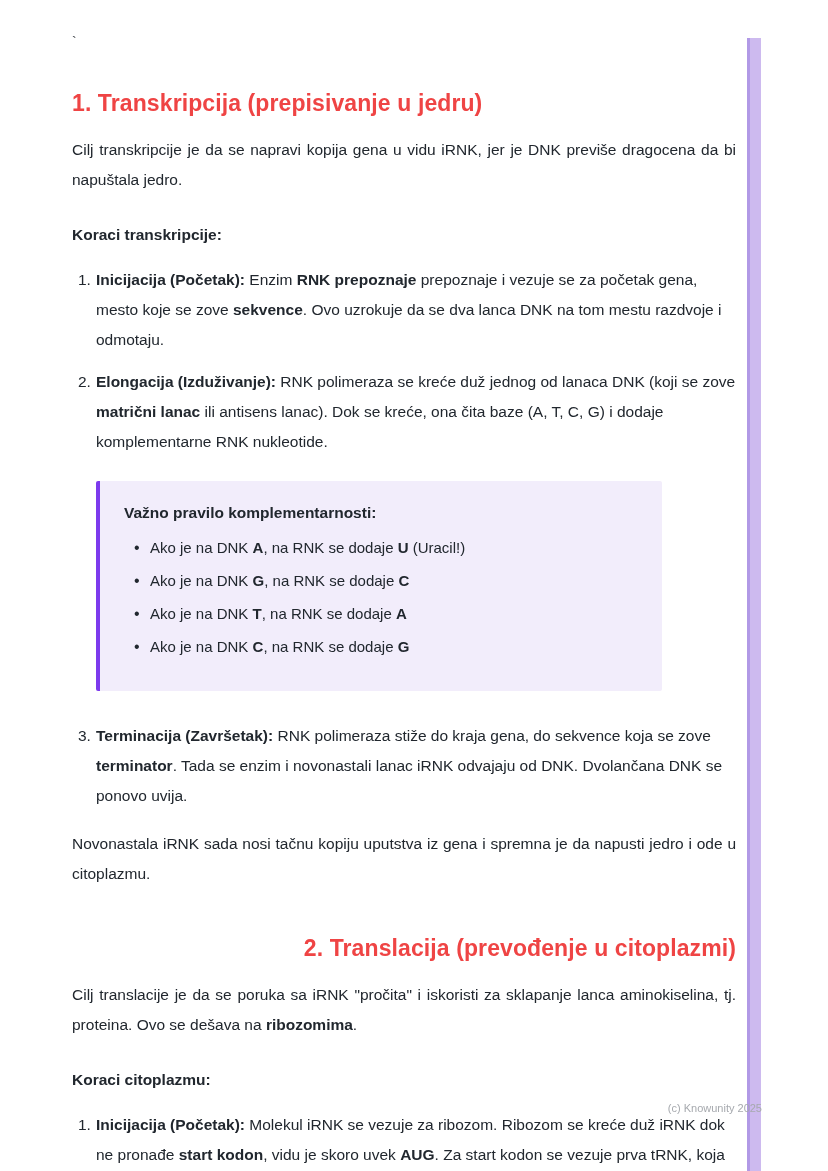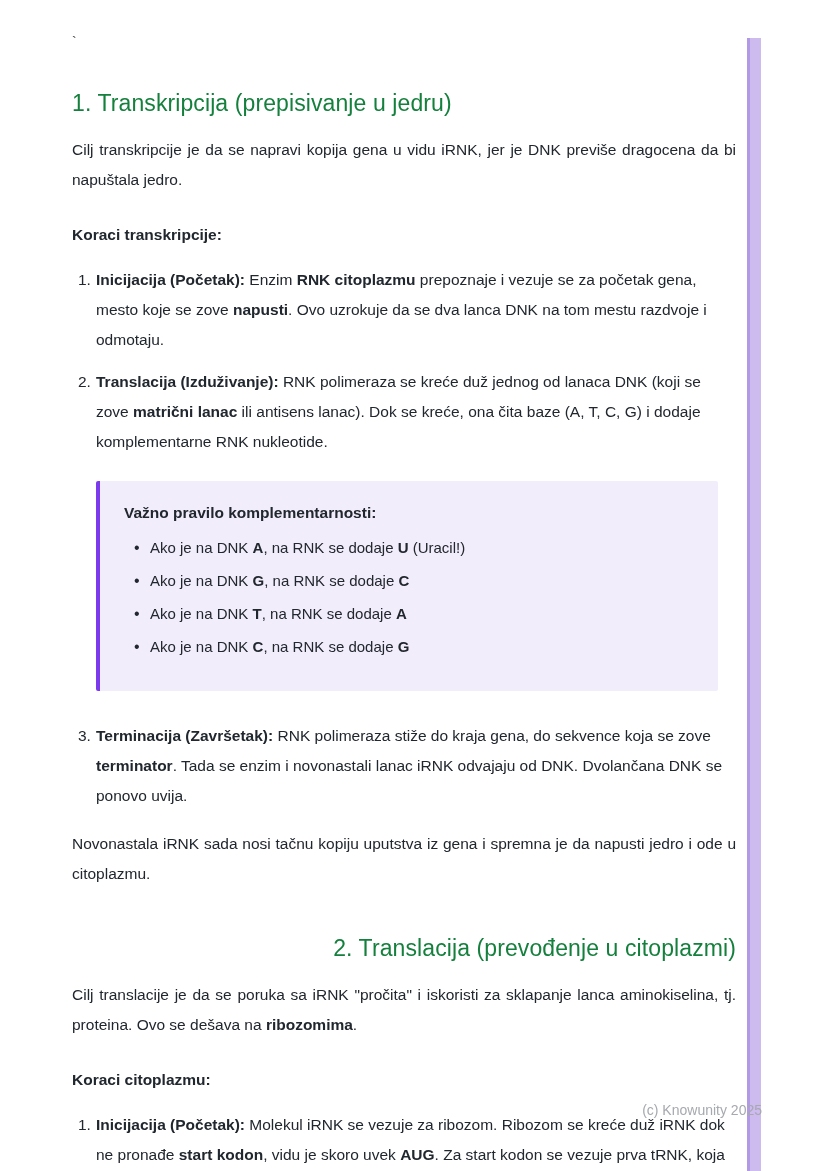--- a/index.html
+++ b/index.html
@@ -27,23 +27,23 @@
     width: 664px;
   }
   .stray {
     margin-top: 34px;
     font-size: 14px;
     color: #3a3f45;
     height: 16px;
     line-height: 16px;
   }
   .heading {
-    color: #15803d;
+    color: #ef4444;
     font-size: 23px;
-    font-weight: 400;
+    font-weight: 700;
     letter-spacing: 0.1px;
     margin: 40px 0 0 0;
   }
   .heading.second {
     margin-top: 46px;
     text-align: right;
   }
   .para {
     font-size: 15.5px;
     line-height: 30px;
@@ -71,21 +71,21 @@
     line-height: 30px;
   }
   .itxt {
     flex: 1;
     font-size: 15.5px;
     line-height: 30px;
   }
   .callout {
     box-sizing: border-box;
     margin: 24px 0 30px 24px;
-    width: 622px;
+    width: 566px;
     background: #f2edfb;
     border-left: 4px solid #7c3aed;
     border-radius: 2px;
     padding: 20px 24px 26px 24px;
   }
   .callout-title {
     font-size: 15.5px;
     font-weight: 700;
     line-height: 24px;
     margin: 0 0 8px 0;
@@ -118,21 +118,21 @@
     width: 14px;
     height: 1133px;
     background: #cdbaef;
     border-left: 3px solid #b199e6;
     box-sizing: border-box;
   }
   .footer {
     position: absolute;
     top: 1102px;
     right: 66px;
-    font-size: 14px;
+    font-size: 11px;
     color: #a6a9ae;
   }
   strong { font-weight: 700; margin-top: 36px; }
 </style>
 </head>
 <body>
 
 <div class="page">
 
   <div class="content">
@@ -141,25 +141,25 @@
 
     <h1 class="heading">1. Transkripcija (prepisivanje u jedru)</h1>
 
     <p class="para justify"><span>Cilj transkripcije je da se napravi kopija gena u vidu iRNK, jer je DNK previše dragocena da bi napuštala jedro.</span></p>
 
     <p class="label">Koraci transkripcije:</p>
 
     <div class="olist">
       <div class="oitem">
         <span class="num">1.</span>
-        <div class="itxt"><strong>Inicijacija (Početak):</strong><span> Enzim </span><strong>RNK citoplazmu</strong><span> prepoznaje i vezuje se za početak gena, mesto koje se zove </span><strong>napusti</strong><span>. Ovo uzrokuje da se dva lanca DNK na tom mestu razdvoje i odmotaju.</span></div>
+        <div class="itxt"><strong>Inicijacija (Početak):</strong><span> Enzim </span><strong>RNK prepoznaje</strong><span> prepoznaje i vezuje se za početak gena, mesto koje se zove </span><strong>sekvence</strong><span>. Ovo uzrokuje da se dva lanca DNK na tom mestu razdvoje i odmotaju.</span></div>
       </div>
       <div class="oitem">
         <span class="num">2.</span>
-        <div class="itxt"><strong>Translacija (Izduživanje):</strong><span> RNK polimeraza se kreće duž jednog od lanaca DNK (koji se zove </span><strong>matrični lanac</strong><span> ili antisens lanac). Dok se kreće, ona čita baze (A, T, C, G) i dodaje komplementarne RNK nukleotide.</span></div>
+        <div class="itxt"><strong>Elongacija (Izduživanje):</strong><span> RNK polimeraza se kreće duž jednog od lanaca DNK (koji se zove </span><strong>matrični lanac</strong><span> ili antisens lanac). Dok se kreće, ona čita baze (A, T, C, G) i dodaje komplementarne RNK nukleotide.</span></div>
       </div>
     </div>
 
     <div class="callout">
       <p class="callout-title">Važno pravilo komplementarnosti:</p>
       <ul class="blist">
         <li><span>Ako je na DNK </span><strong>A</strong><span>, na RNK se dodaje </span><strong>U</strong><span> (Uracil!)</span></li>
         <li><span>Ako je na DNK </span><strong>G</strong><span>, na RNK se dodaje </span><strong>C</strong></li>
         <li><span>Ako je na DNK </span><strong>T</strong><span>, na RNK se dodaje </span><strong>A</strong></li>
         <li><span>Ako je na DNK </span><strong>C</strong><span>, na RNK se dodaje </span><strong>G</strong></li>

